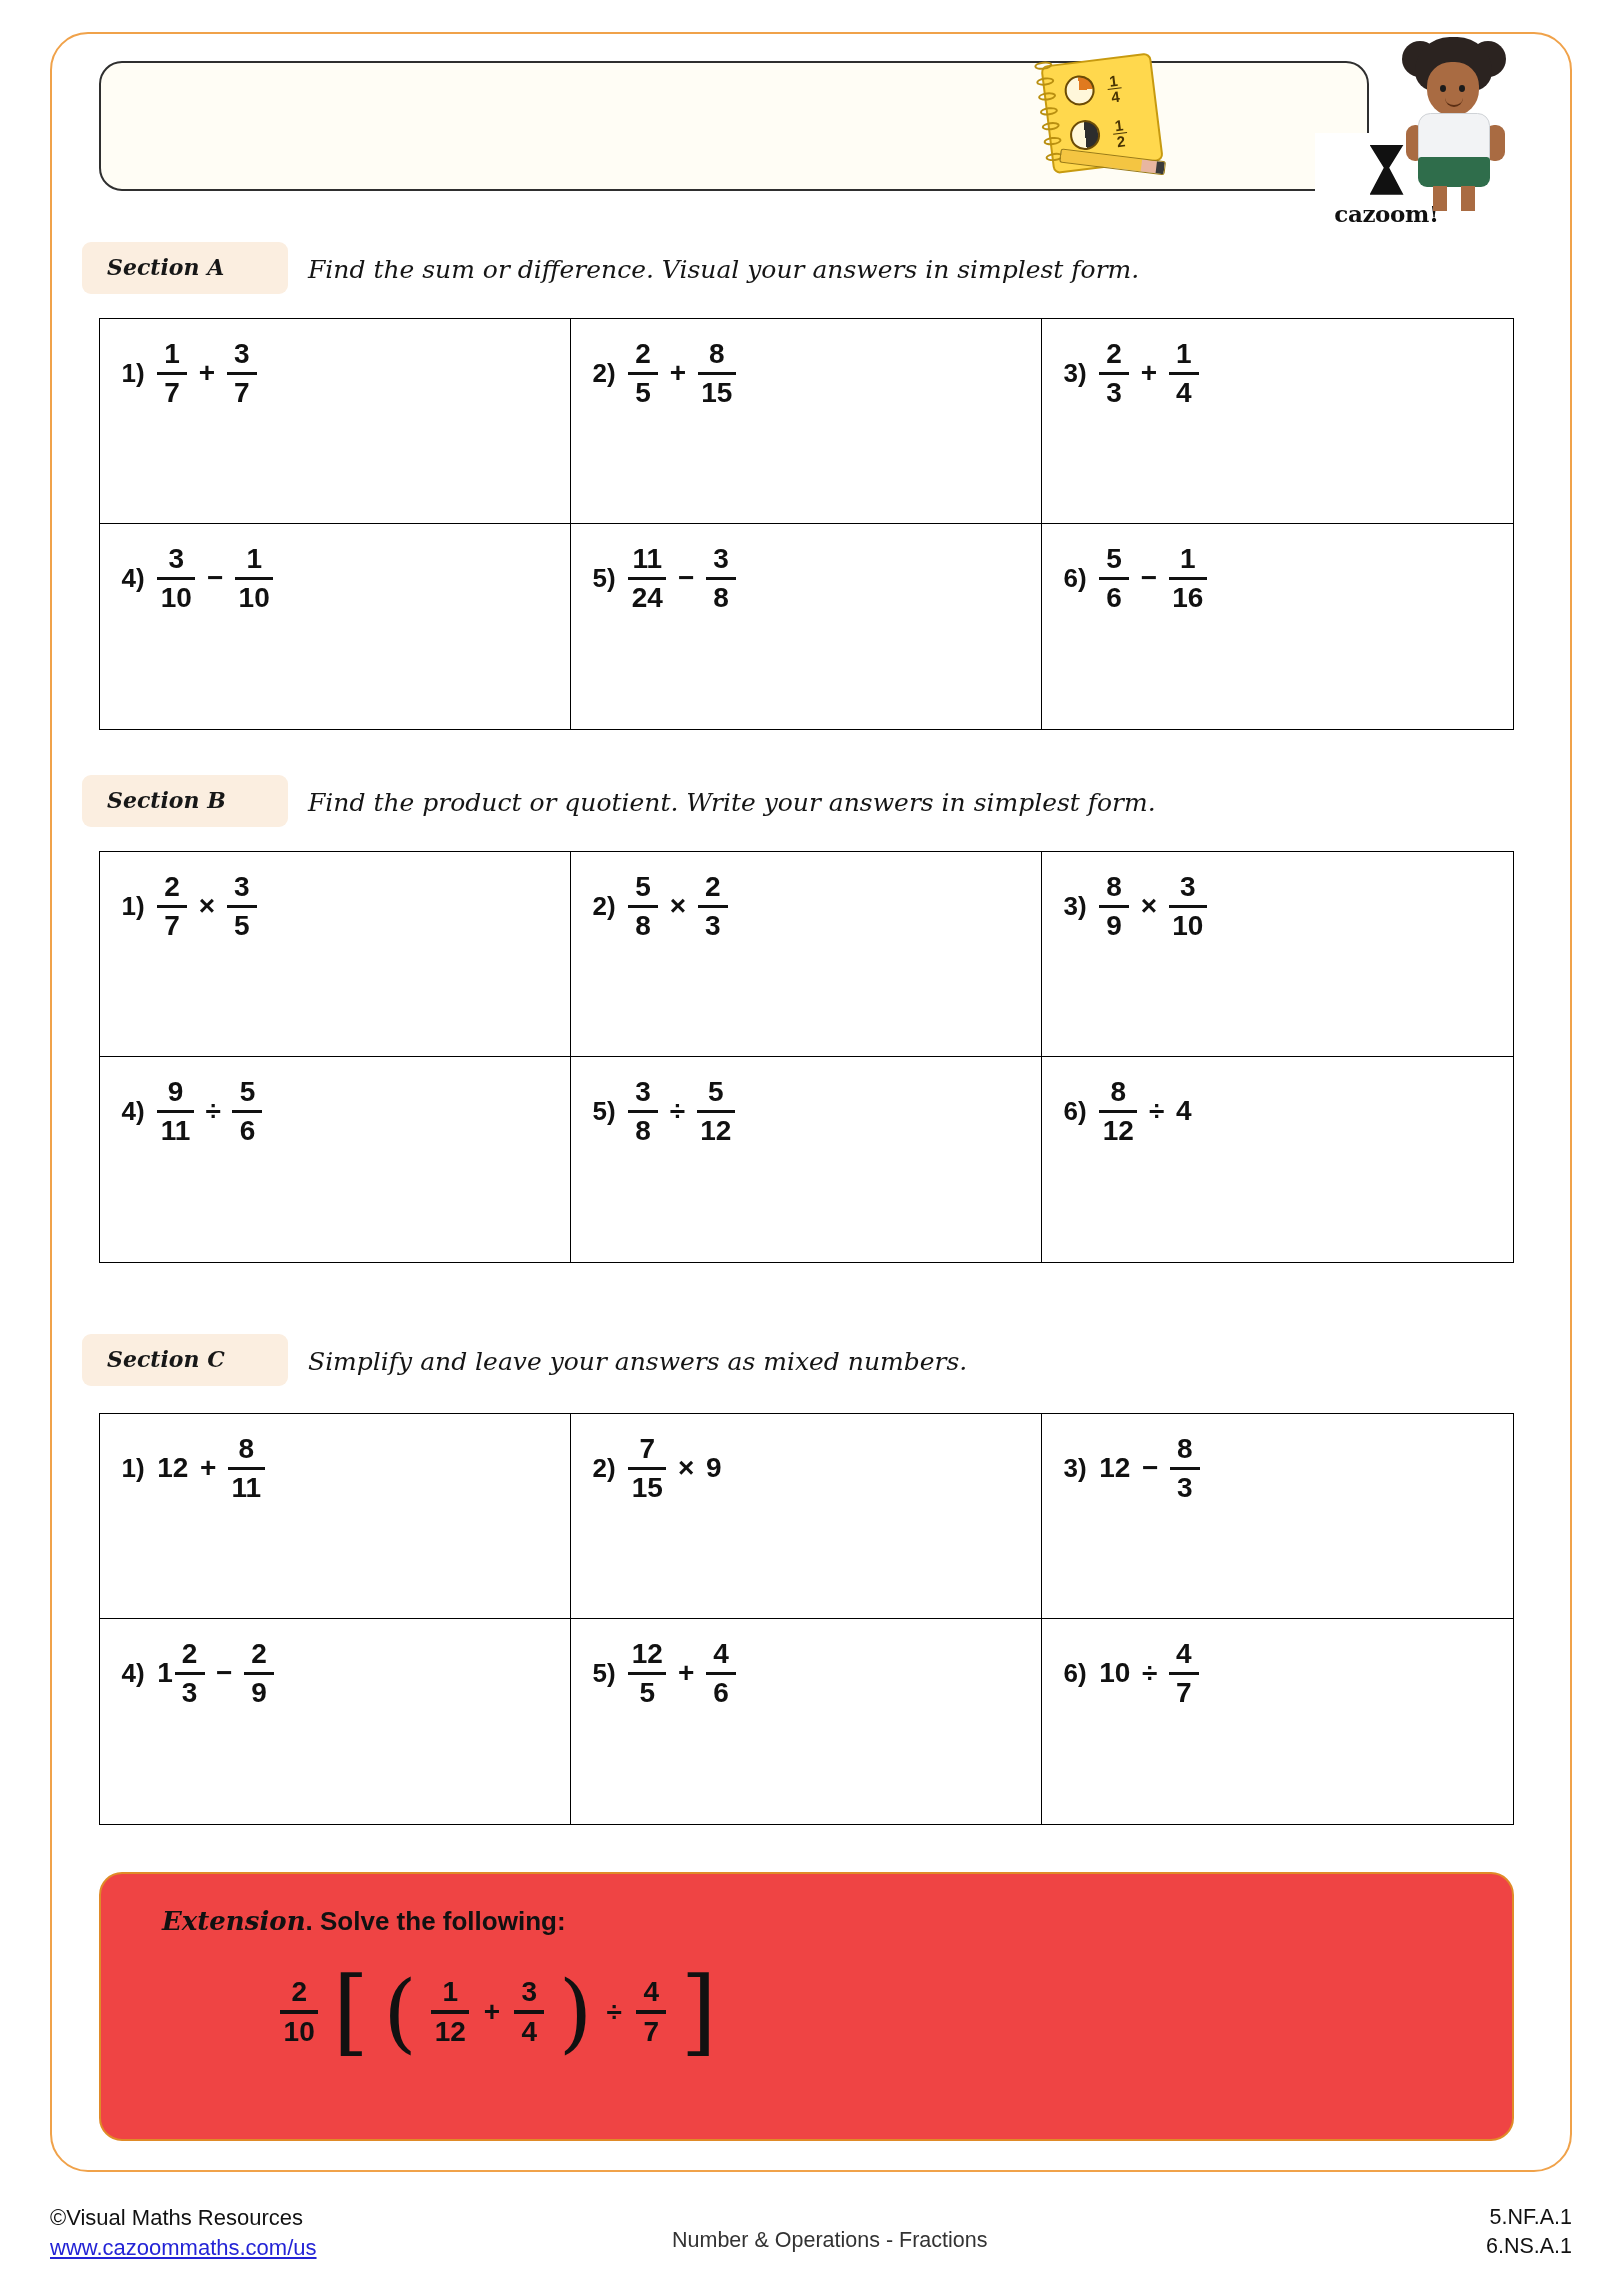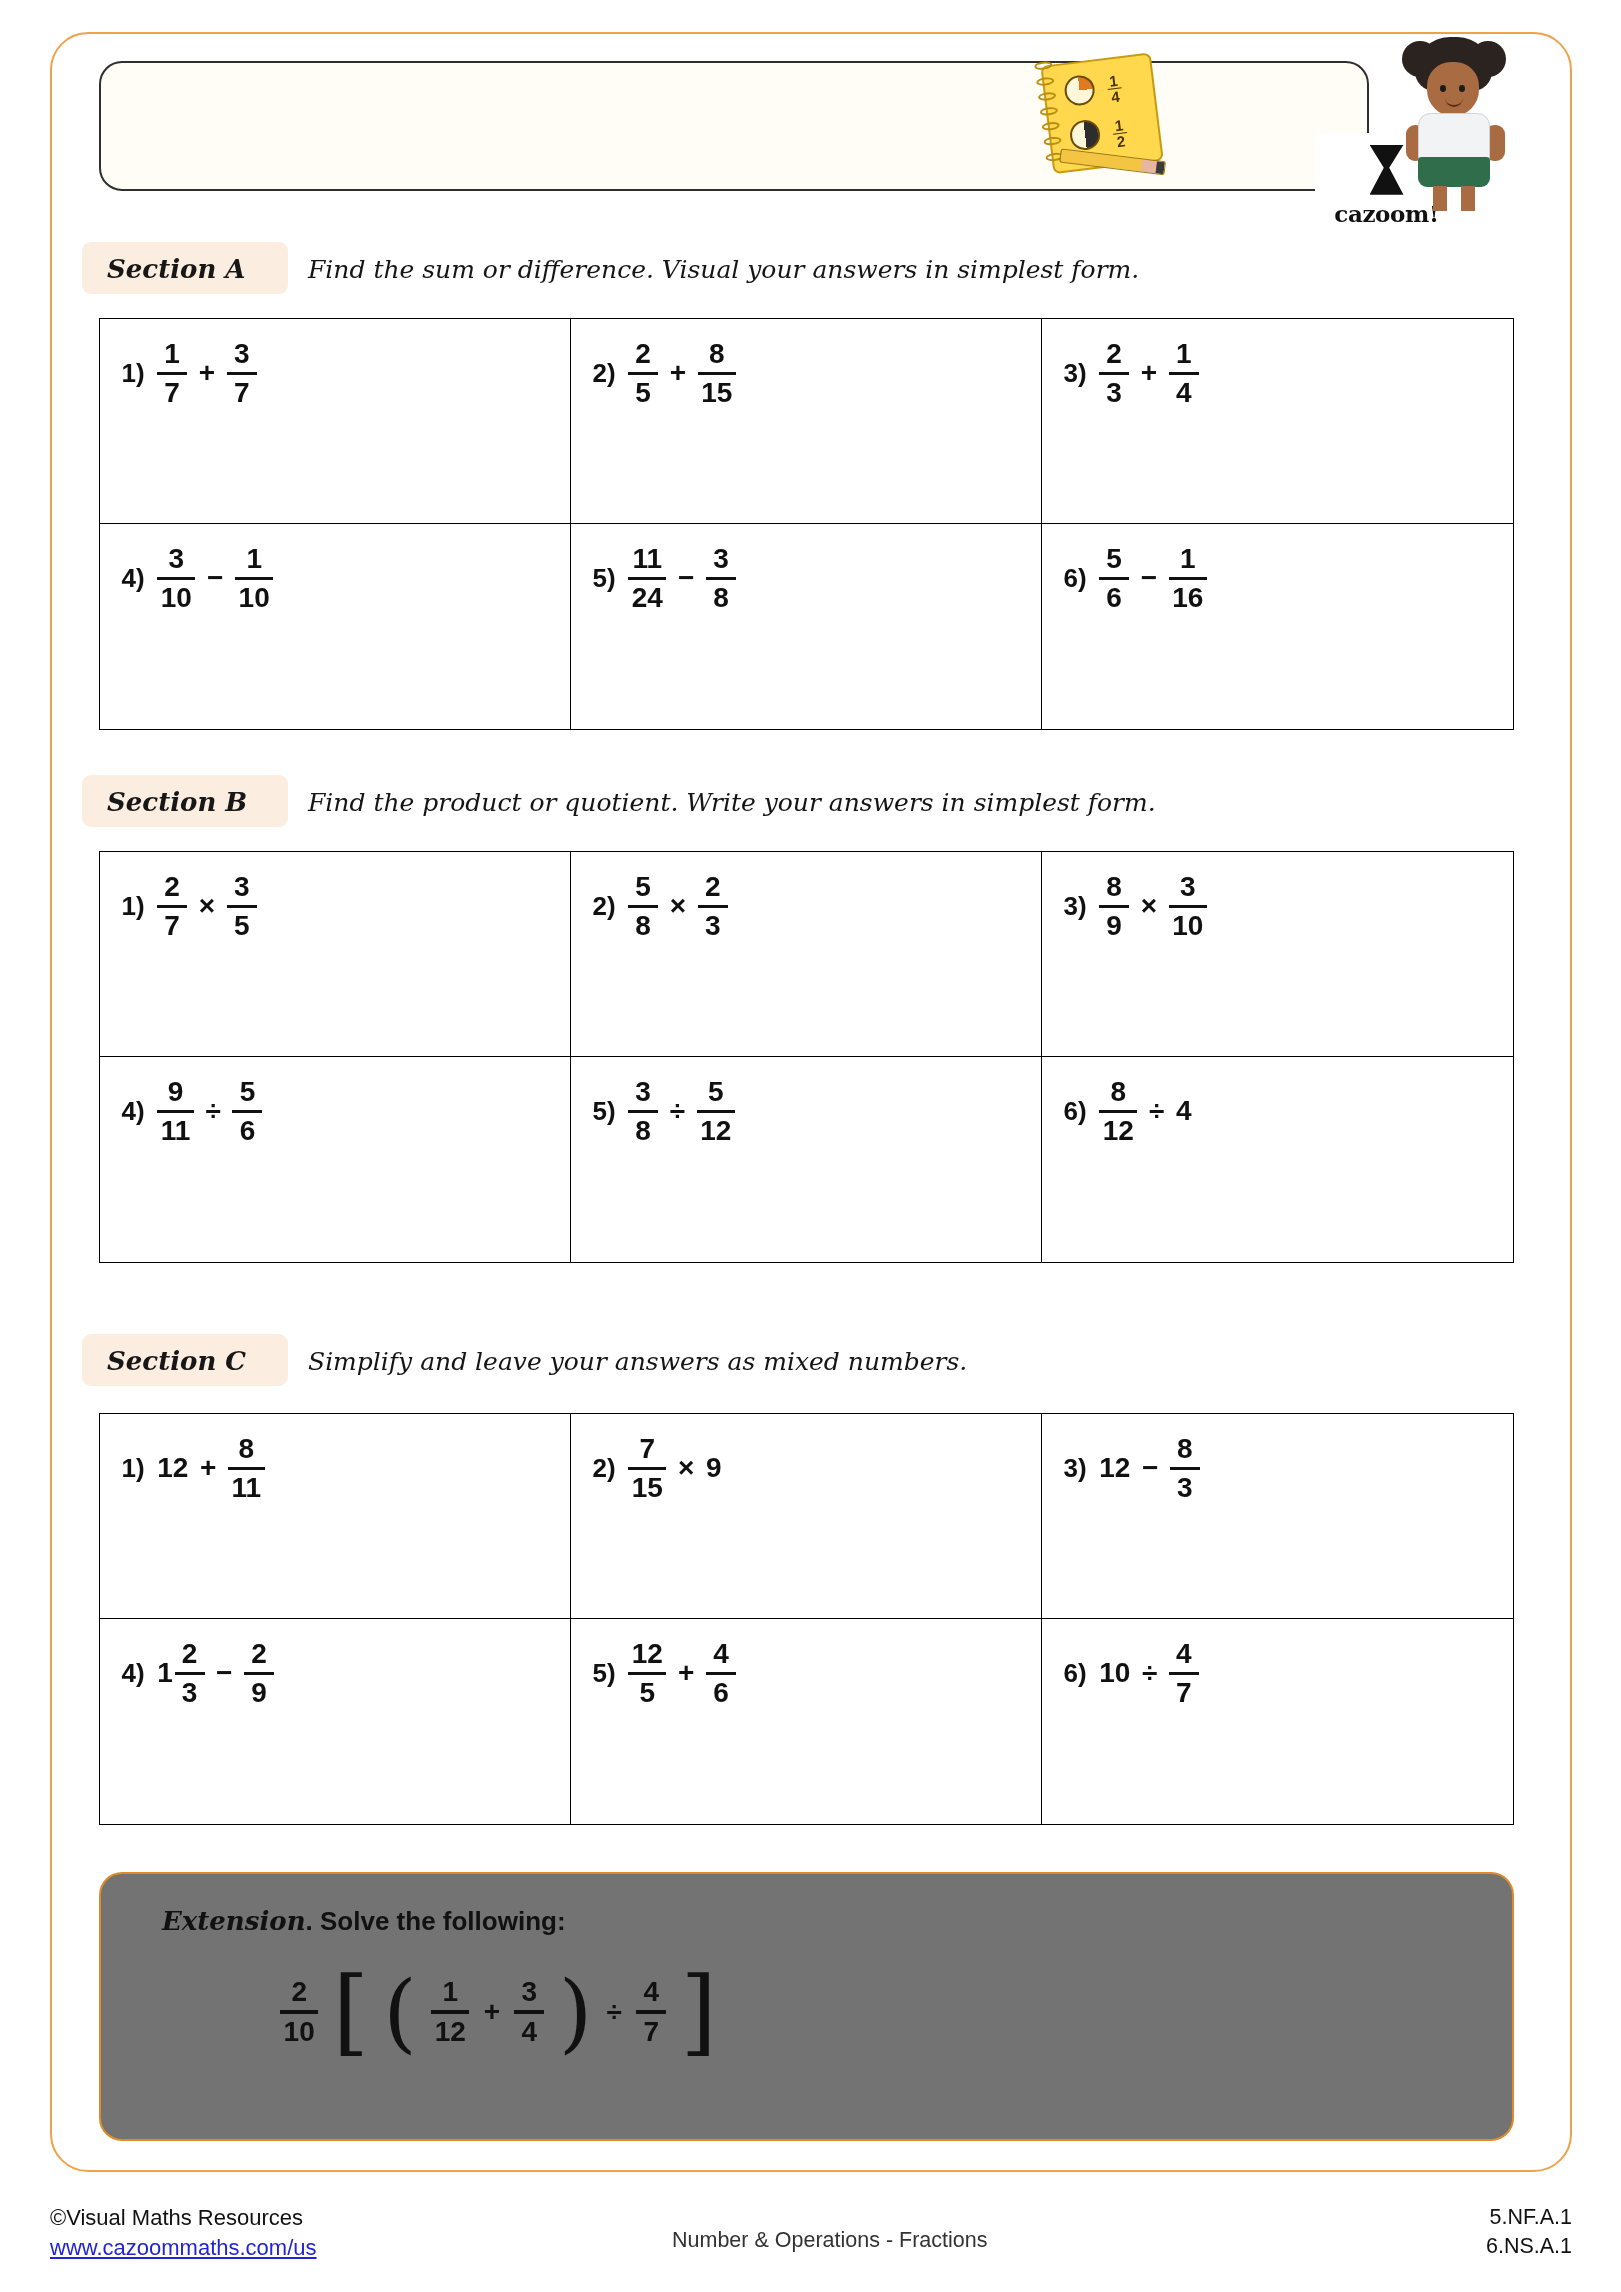--- a/index.html
+++ b/index.html
@@ -157,21 +157,21 @@
     width: 206px; height: 52px;
     background: #fbeee0;
     border-radius: 9px;
   }
   .sec-label {
     position: absolute;
     left: 25px; top: 11.6px;
     font-family: "DejaVu Serif", serif;
     font-style: italic;
     font-weight: bold;
-    font-size: 26px;
+    font-size: 22px;
     color: #171717;
   }
   .sec-instr {
     position: absolute;
     left: 226px; top: 12.5px;
     font-family: "DejaVu Serif", serif;
     font-style: italic;
     font-size: 25px;
     color: #151515;
     white-space: nowrap;
@@ -240,21 +240,21 @@
     gap: 1.8px;
   }
 
   
   .extension {
     position: absolute;
     left: 99px; top: 1872px;
     width: 1415px; height: 269px;
     border: 2.7px solid #e08b28;
     border-radius: 23px;
-    background: #737373;
+    background: #ef4444;
   }
   .ext-title {
     position: absolute;
     left: 61px; top: 32px;
     font-size: 26px;
     font-weight: bold;
     color: #111;
   }
   .ext-title em {
     font-family: "DejaVu Serif", serif;

